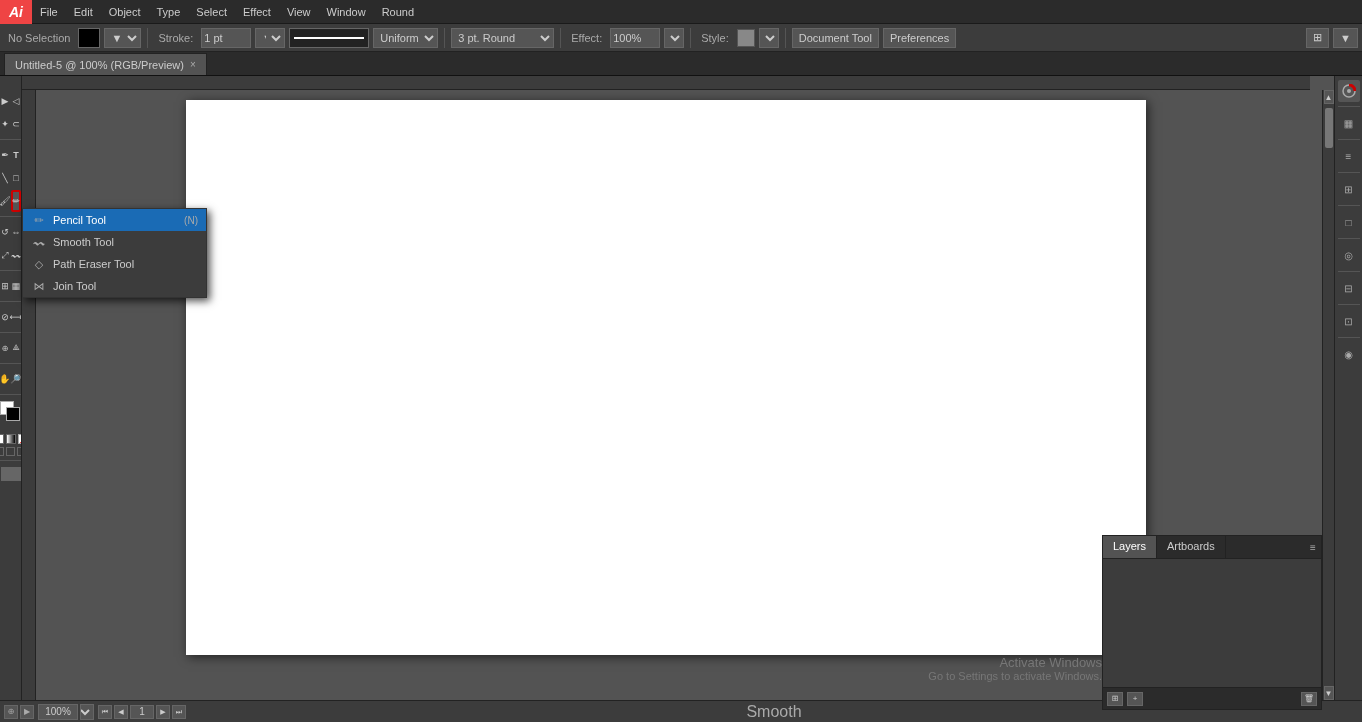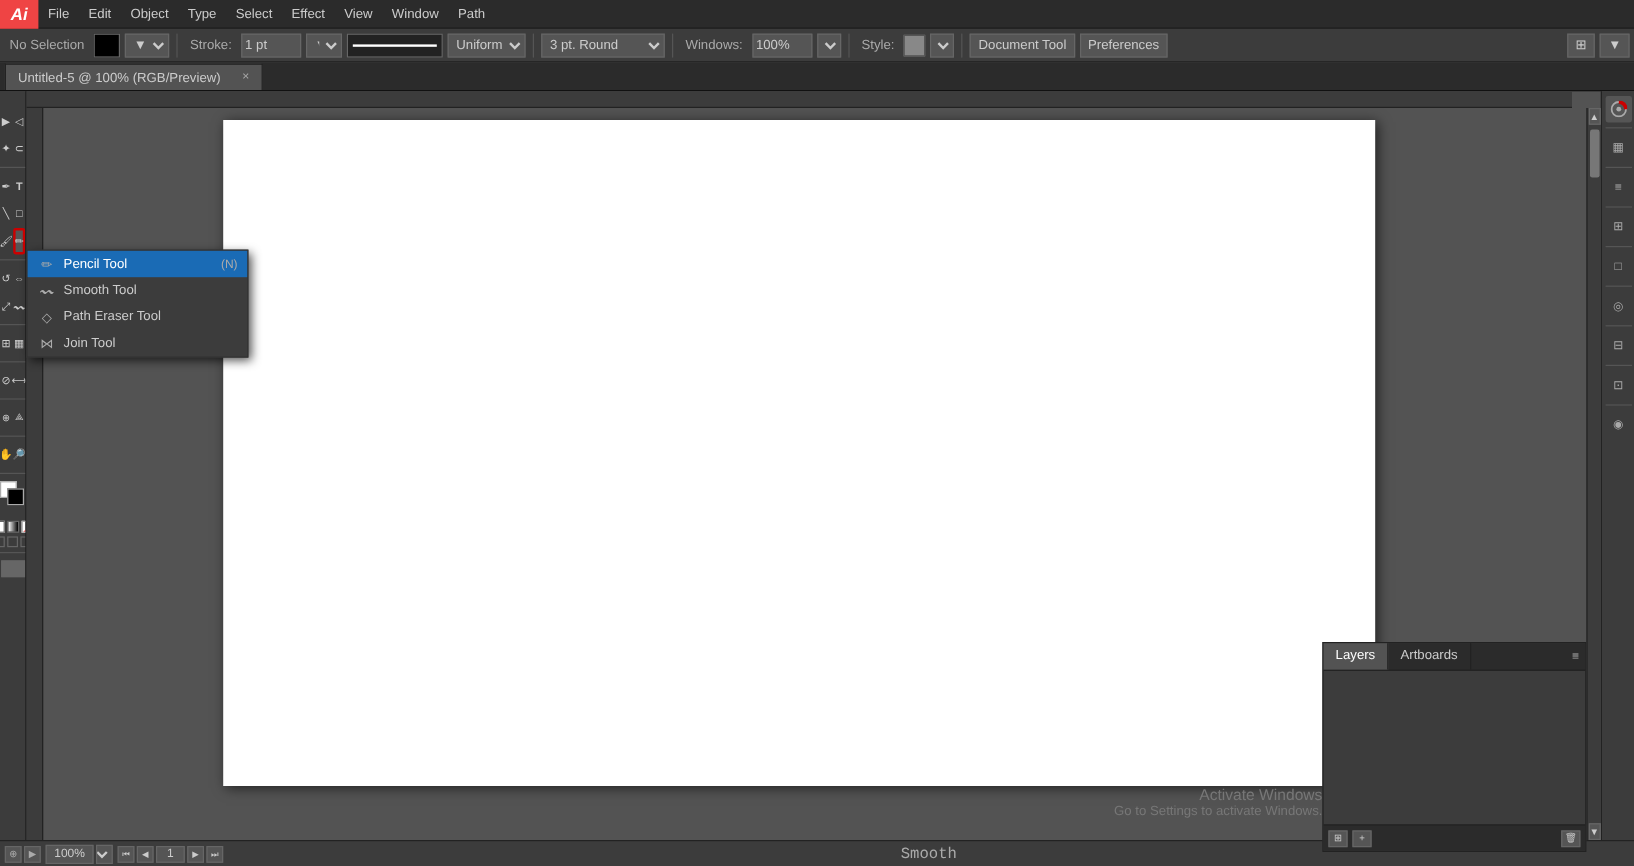--- a/index.html
+++ b/index.html
@@ -38,21 +38,21 @@
     .stroke-preview { width: 80px; height: 20px; background: #222; border: 1px solid #666; display: flex; align-items: center; justify-content: center; }
     .stroke-line { width: 70px; height: 2px; background: #fff; }
 
     
     #tabbar {
       width: 100%; height: 24px; background: #2b2b2b; display: flex; align-items: flex-end; padding-left: 4px;
       border-bottom: 1px solid #111;
     }
     .tab {
       height: 22px; background: #535353; border: 1px solid #222; border-bottom: none;
-      padding: 0 10px; display: flex; align-items: center; gap: 18px; color: #ccc; font-size: 11px;
+      padding: 0 10px; display: flex; align-items: center; gap: 6px; color: #ccc; font-size: 11px;
     }
     .tab-close { cursor: pointer; color: #aaa; font-size: 10px; }
 
     
     #main {
       width: 100%; display: flex; height: calc(722px - 24px - 28px - 24px - 24px);
     }
 
     
     #toolbar {
@@ -100,21 +100,21 @@
     }
     .dropdown-item.active-item { background: #0077cc; color: #fff; }
     .dropdown-icon { width: 16px; height: 16px; display: flex; align-items: center; justify-content: center; font-size: 10px; color: #aaa; }
     .dropdown-shortcut { margin-left: auto; color: #aaa; font-size: 10px; }
 
     
     #statusbar {
       position: absolute; bottom: 0; left: 0; right: 0; height: 22px; background: #3c3c3c;
       border-top: 1px solid #222; display: flex; align-items: center; padding: 0 8px; gap: 8px;
     }
-    .status-text { font-size: 13px; color: #aaa; font-family: Liberation Mono, monospace; }
+    .status-text { font-size: 16px; color: #aaa; }
     .zoom-controls { display: flex; align-items: center; gap: 2px; }
     .zoom-input { width: 40px; height: 16px; background: #555; border: 1px solid #666; color: #ccc; font-size: 10px; text-align: center; }
     .status-center { flex: 1; display: flex; align-items: center; justify-content: center; }
     .artboard-nav { display: flex; align-items: center; gap: 2px; }
     .page-input { width: 30px; height: 16px; background: #555; border: 1px solid #666; color: #ccc; font-size: 10px; text-align: center; }
 
     
     #activate-overlay {
       position: absolute; bottom: 30px; right: 240px; color: #555; font-size: 13px; text-align: right; pointer-events: none;
     }
@@ -136,40 +136,40 @@
 <div id="menubar">
   <div id="app-logo">Ai</div>
   <div class="menu-item">File</div>
   <div class="menu-item">Edit</div>
   <div class="menu-item">Object</div>
   <div class="menu-item">Type</div>
   <div class="menu-item">Select</div>
   <div class="menu-item">Effect</div>
   <div class="menu-item">View</div>
   <div class="menu-item">Window</div>
-  <div class="menu-item">Path</div>
+  <div class="menu-item">Round</div>
   <div class="menu-spacer"></div>
 </div>
 
 <div id="optionsbar">
   <span class="opt-label">No Selection</span>
   <div class="opt-color-preview"></div>
   <select class="opt-select"><option>▼</option></select>
   <div class="opt-divider"></div>
   <span class="opt-label">Stroke:</span>
   <input class="opt-input" type="text" value="1 pt" style="">
   <select class="opt-select" style="width:30px;"><option>▼</option></select>
   <div class="stroke-preview">
     <div class="stroke-line"></div>
   </div>
   <select class="opt-select"><option>Uniform</option></select>
   <div class="opt-divider"></div>
   <select class="opt-select" style="width:103px;"><option>3 pt. Round</option></select>
   <div class="opt-divider"></div>
-  <span class="opt-label">Windows:</span>
+  <span class="opt-label">Effect:</span>
   <input class="opt-input" type="text" value="100%" style="">
   <select class="opt-select" style="width:20px;"><option>▼</option></select>
   <div class="opt-divider"></div>
   <span class="opt-label">Style:</span>
   <div class="opt-swatch"></div>
   <select class="opt-select" style="width:20px;"><option>▼</option></select>
   <div class="opt-divider"></div>
   <button class="opt-btn">Document Tool</button>
   <button class="opt-btn">Preferences</button>
   <div style="margin-left:auto; display:flex; align-items:center; gap:4px;">

